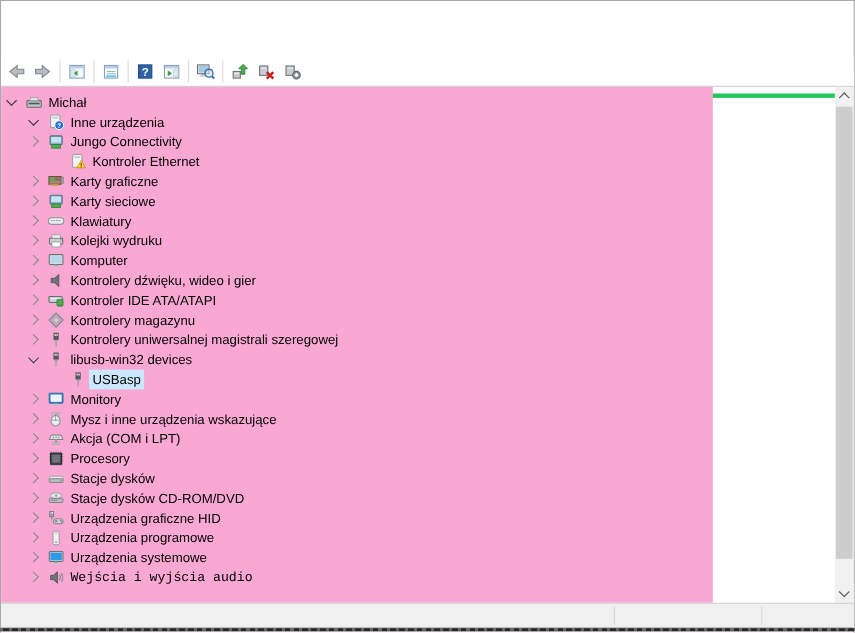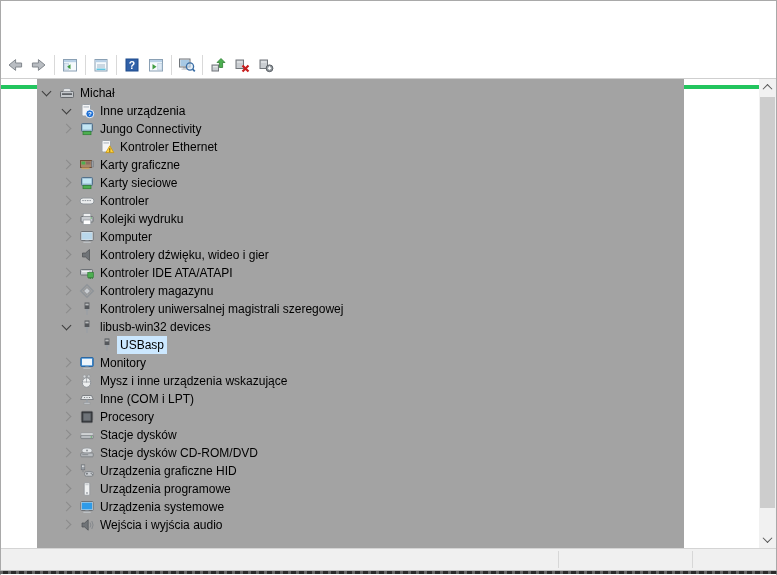--- a/index.html
+++ b/index.html
@@ -18,21 +18,21 @@
   .ctrl svg{width:11px;height:11px;display:block;}
   
   .menubar{position:absolute;top:31px;left:1px;right:1px;height:20px;display:flex;align-items:center;padding-left:2px;border-bottom:4px solid #22c55e;background:#fff;margin-top:34px;}
   .menu-item{padding:2px 9px;white-space:nowrap;}
   
   .toolbar{position:absolute;top:52px;left:1px;right:1px;height:26px;display:flex;align-items:center;padding-left:2px;border-bottom:1px solid #cfcfcf;background:#fff;}
   .tb-btn{width:24px;height:22px;display:flex;align-items:center;justify-content:center;flex:0 0 auto;}
   .tb-btn svg{width:18px;height:18px;display:block;}
   .tb-sep{width:1px;height:20px;background:#d9d9d9;margin:0 3px;flex:0 0 auto;}
   
-  .tree{position:absolute;top:79px;left:1px;width:647px;height:469px;background:#a3a3a3;overflow:hidden;padding-top:5px;box-sizing:border-box;margin-left:36px;}
+  .tree{position:absolute;top:79px;left:1px;width:647px;height:469px;background:#f9a8d4;overflow:hidden;padding-top:5px;box-sizing:border-box;}
   .row{position:relative;height:18px;width:100%;}
   .chev{position:absolute;width:6px;height:6px;}
   .chev.collapsed{border-right:1px solid #8a8a8a;border-bottom:1px solid #8a8a8a;transform:rotate(-45deg);top:5px;}
   .chev.expanded{border-right:1.6px solid #3c3c3c;border-bottom:1.6px solid #3c3c3c;transform:rotate(45deg);top:4px;}
   .ticon{position:absolute;top:1px;width:16px;height:16px;}
   .ticon svg{width:16px;height:16px;display:block;}
   .tlabel{position:absolute;top:0;line-height:18px;padding:0 3px;white-space:nowrap;}
   .tlabel.sel{background:#cce8ff;}
   
   .scrollbar{position:absolute;top:79px;right:1px;width:17px;height:469px;background:#f1f1f1;}
@@ -242,21 +242,21 @@
           <svg viewBox="0 0 16 16">
             <rect x="1" y="5" width="14" height="6" rx="3" fill="#eceeef" stroke="#8f9499"></rect>
             <g fill="#9aa0a6">
               <rect x="3.2" y="7" width="1.6" height="1.1"></rect>
               <rect x="5.6" y="7" width="1.6" height="1.1"></rect>
               <rect x="8" y="7" width="1.6" height="1.1"></rect>
               <rect x="10.4" y="7" width="1.6" height="1.1"></rect>
             </g>
           </svg>
         </span>
-        <span class="tlabel" style="left: 60px;">Kontroler</span>
+        <span class="tlabel" style="left: 60px;">Klawiatury</span>
       </div>
       <div class="row">
         <span class="chev collapsed" style="left: 26px;"></span>
         <span class="ticon" style="left: 42px;">
           <svg viewBox="0 0 16 16">
             <rect x="2" y="5.5" width="12" height="5.5" rx="0.8" fill="#c9cdd1" stroke="#6d7176"></rect>
             <rect x="4.2" y="2.5" width="7.6" height="3" fill="#eef0f1" stroke="#8f9499" stroke-width="0.7"></rect>
             <rect x="4.2" y="9" width="7.6" height="4.5" fill="#fff" stroke="#8f9499" stroke-width="0.7"></rect>
             <circle cx="12.2" cy="7" r="0.7" fill="#4caf50"></circle>
           </svg>
@@ -380,21 +380,21 @@
             <path d="M3.5 4.5 h9 l1.8 4 H1.7 z" fill="#e3e6e8" stroke="#6d7176" stroke-width="0.8"></path>
             <g fill="#6d7176">
               <circle cx="5.5" cy="6.5" r="0.6"></circle>
               <circle cx="8" cy="6.5" r="0.6"></circle>
               <circle cx="10.5" cy="6.5" r="0.6"></circle>
             </g>
             <rect x="7" y="8.5" width="2" height="3" fill="#9aa0a6"></rect>
             <rect x="5" y="11.5" width="6" height="1.6" fill="#c3c7cb" stroke="#8f9499" stroke-width="0.5"></rect>
           </svg>
         </span>
-        <span class="tlabel" style="left: 60px;">Inne (COM i LPT)</span>
+        <span class="tlabel" style="left: 60px;">Akcja (COM i LPT)</span>
       </div>
       <div class="row">
         <span class="chev collapsed" style="left: 26px;"></span>
         <span class="ticon" style="left: 42px;">
           <svg viewBox="0 0 16 16">
             <g stroke="#7d8186" stroke-width="0.8">
               <path d="M4 1.5 v2 M6 1.5 v2 M8 1.5 v2 M10 1.5 v2 M12 1.5 v2 M4 12.5 v2 M6 12.5 v2 M8 12.5 v2 M10 12.5 v2 M12 12.5 v2 M1.5 4 h2 M1.5 6 h2 M1.5 8 h2 M1.5 10 h2 M12.5 4 h2 M12.5 6 h2 M12.5 8 h2 M12.5 10 h2"></path>
             </g>
             <rect x="3" y="3" width="10" height="10" fill="#4a4e53" stroke="#26292c"></rect>
             <rect x="4.5" y="4.5" width="7" height="7" fill="#6e7379"></rect>
@@ -466,21 +466,21 @@
         <span class="tlabel" style="left: 60px;">Urządzenia systemowe</span>
       </div>
       <div class="row">
         <span class="chev collapsed" style="left: 26px;"></span>
         <span class="ticon" style="left: 42px;">
           <svg viewBox="0 0 16 16">
             <path d="M3 6 h2.6 l3.6 -3.2 v10.4 L5.6 10 H3 z" fill="#707478" stroke="#4a4d50" stroke-width="0.7"></path>
             <path d="M11 5.5 q1.8 2.5 0 5 M12.8 4 q2.6 4 0 8" stroke="#84888c" fill="none" stroke-width="1"></path>
           </svg>
         </span>
-        <span class="tlabel" style="left: 60px;">Wejścia i wyjścia audio</span>
+        <span class="tlabel" style="left: 60px; font-family: Liberation Mono, monospace;">Wejścia i wyjścia audio</span>
       </div>
     </div>
 
   <div class="scrollbar">
     <div class="sb-btn sb-up">
         <div class="sb-chev"></div>
       </div>
     <div class="sb-thumb"></div>
     <div class="sb-btn sb-down">
         <div class="sb-chev"></div>

